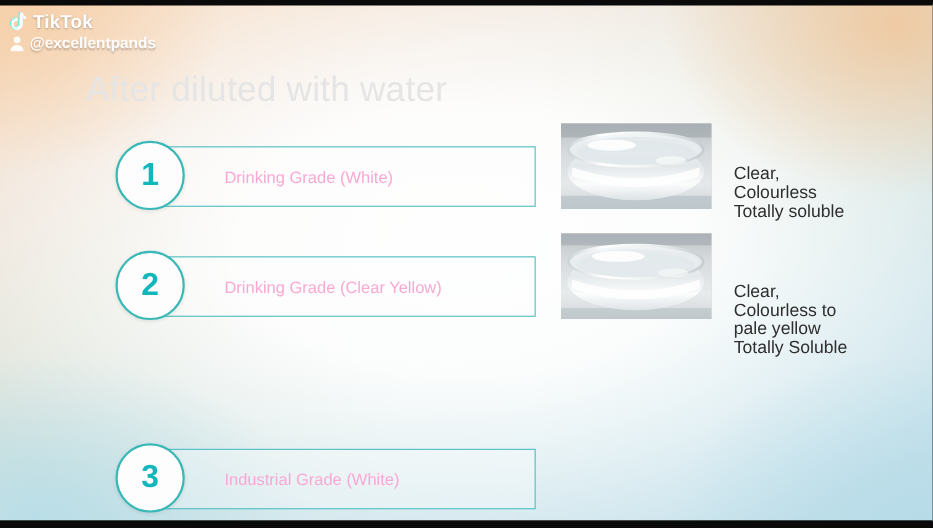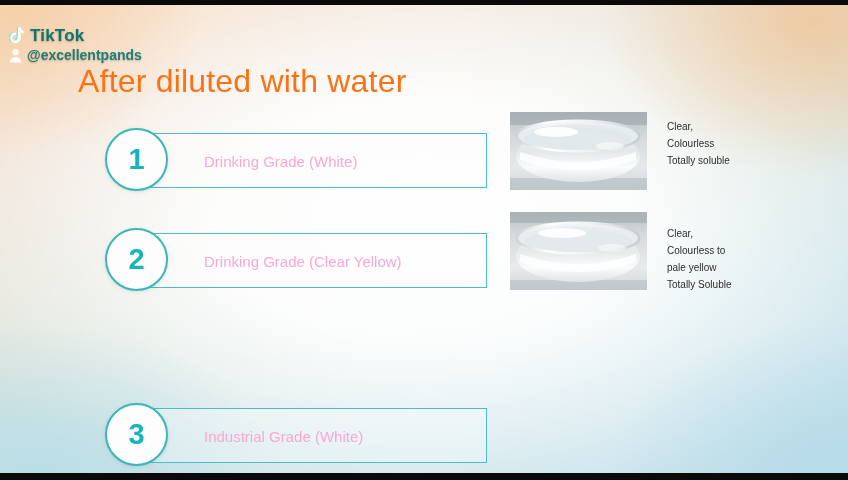--- a/index.html
+++ b/index.html
@@ -62,23 +62,23 @@
     background: #0a0a0a;
     z-index: 40;
   }
   .bar.top { top: 0; height: 5px; }
   .bar.bottom { bottom: 0; height: 7px; }
 
   
   .tt-watermark {
     position: absolute;
     left: 8px;
-    top: 26px;
+    top: 10px;
     z-index: 30;
-    color: #0f766e;
+    color: #ffffff;
     text-shadow: 0 1px 2px rgba(0,0,0,0.28);
   }
   .tt-line1 {
     display: flex;
     align-items: center;
     gap: 5px;
     font-size: 17px;
     font-weight: bold;
     letter-spacing: 0.2px;
   }
@@ -95,21 +95,21 @@
   .tt-person { display:block; width: 15px; height: 15px; }
 
   
   .slide-title {
     position: absolute;
     left: 78px;
     top: 42px;
     z-index: 12;
     font-size: 32px;
     font-weight: normal;
-    color: #f97316;
+    color: #e5e5e5;
     letter-spacing: 0.2px;
     white-space: nowrap;
   }
 
   
   .row {
     position: absolute;
     z-index: 10;
     left: 105px;
   }
@@ -172,24 +172,25 @@
   }
   .dish-1 { top: 112px; }
   .dish-2 { top: 212px; }
   .dish svg { display: block; width: 137px; height: 78px; }
 
   
   .note {
     position: absolute;
     z-index: 10;
     left: 667px;
-    font-size: 10px;
+    font-size: 16px;
     line-height: 17px;
     color: #2e2e2e;
     white-space: pre-line;
+    margin-top: 32px;
   }
   .note-1 { top: 118px; }
   .note-2 { top: 225px; }
 </style>
 </head>
 <body>
 
 <div id="stage">
 
   <div class="slide-bg"></div>

